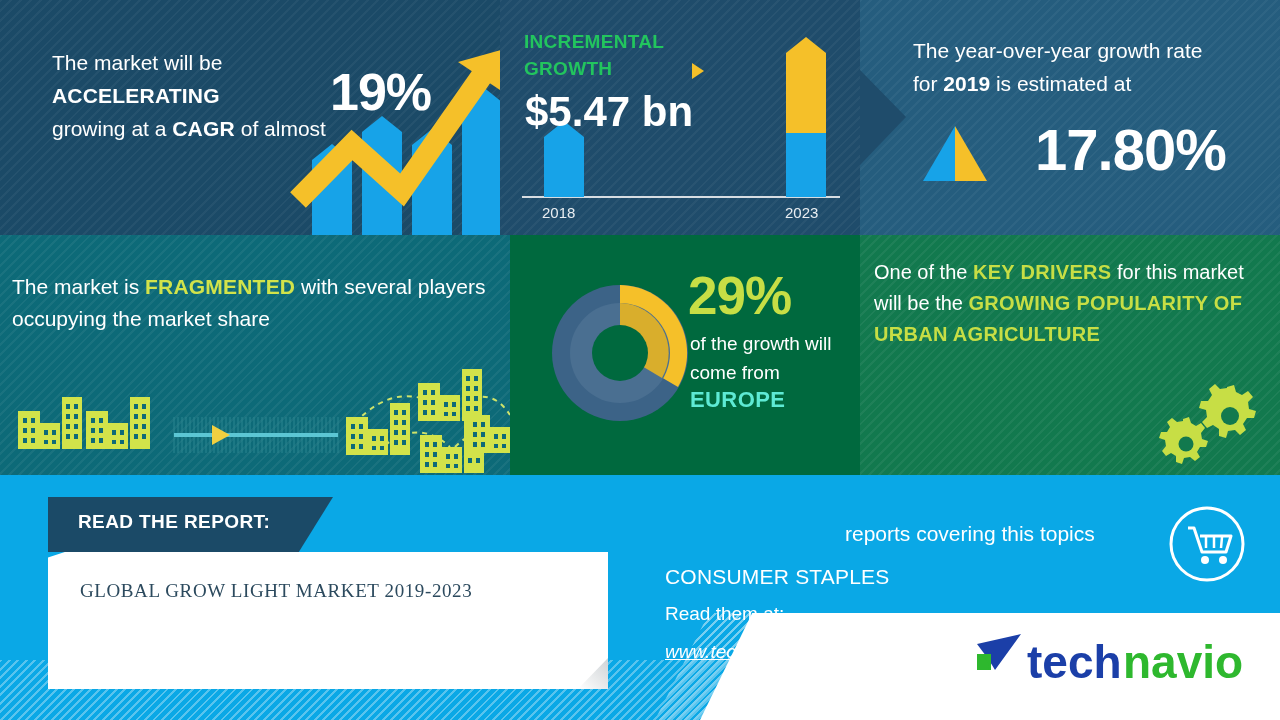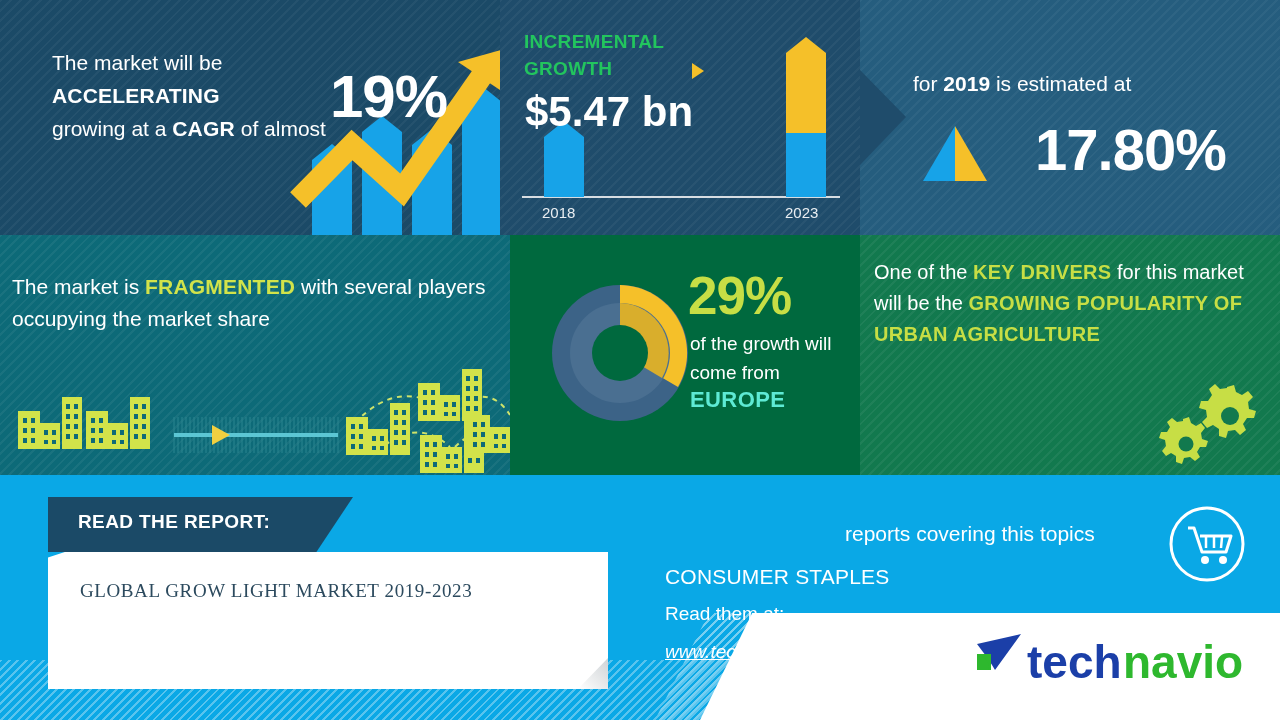--- a/index.html
+++ b/index.html
@@ -19,21 +19,21 @@
       rgba(255,255,255,0) 2px, rgba(255,255,255,0) 7px);}
 
   
   #p-cagr{left:0;top:0;width:500px;height:235px;background:#1b4a67;}
   #p-incr{left:500px;top:0;width:360px;height:235px;background:#1f4c6b;}
   #p-yoy {left:860px;top:0;width:420px;height:235px;background:#255d7e;}
 
   #cagr-text{position:absolute;left:52px;top:46px;width:330px;
     font-size:21px;line-height:33px;color:#fff;font-weight:400;}
   #cagr-text b{font-weight:bold;letter-spacing:.2px;}
-  #cagr-value{position:absolute;left:330px;top:62px;font-size:60px;
+  #cagr-value{position:absolute;left:330px;top:62px;font-size:52px;
     font-weight:bold;color:#fff;letter-spacing:-1px;}
 
   
   #cagr-graphic{position:absolute;left:290px;top:40px;width:230px;height:196px;}
 
   
   #incr-title{position:absolute;left:24px;top:28px;width:230px;text-align:left;
     font-size:19px;font-weight:bold;color:#22c55e;line-height:27px;letter-spacing:.3px;}
   #incr-tri{position:absolute;left:192px;top:63px;width:0;height:0;
     border-left:12px solid #f5c029;border-top:8px solid transparent;border-bottom:8px solid transparent;}
@@ -74,21 +74,21 @@
   #gears{position:absolute;left:1155px;top:375px;width:110px;height:95px;}
 
   
   #p-footer{left:0;top:475px;width:1280px;height:245px;background:#0aa8e6;}
   #footer-stripes{position:absolute;left:0;top:660px;width:1280px;height:60px;
     background:repeating-linear-gradient(135deg,
       rgba(255,255,255,.32) 0px, rgba(255,255,255,.32) 2px,
       rgba(255,255,255,0) 2px, rgba(255,255,255,0) 6px);}
 
   #read-tab{position:absolute;left:48px;top:497px;width:285px;height:55px;
-    background:#1b4a67;clip-path:polygon(0 0,100% 0,88% 100%,0 100%);padding-left:20px;}
+    background:#1b4a67;clip-path:polygon(0 0,100% 0,88% 100%,0 100%);}
   #read-tab span{position:absolute;left:30px;top:14px;font-size:19px;font-weight:bold;color:#fff;letter-spacing:.4px;}
   #read-card{position:absolute;left:48px;top:552px;width:560px;height:137px;background:#fff;
     clip-path:polygon(0 4%,3% 0,100% 0,100% 78%,95% 100%,0 100%);}
   #card-fold{position:absolute;left:578px;top:658px;width:30px;height:31px;
     background:linear-gradient(225deg,#cfd3d6 0%,#e9ebec 55%,#ffffff 100%);
     clip-path:polygon(100% 0,100% 100%,0 100%);}
   #report-title{position:absolute;left:80px;top:580px;font-size:19px;color:#2c4a5e;
     font-family:"Liberation Serif",serif;letter-spacing:.6px;}
 
   #reports-count{position:absolute;left:665px;top:507px;font-size:42px;font-weight:bold;color:#fff;letter-spacing:-.5px;}
@@ -156,21 +156,21 @@
     </div>
     <div id="incr-tri"></div>
     <div id="incr-value">$5.47 bn</div>
     <div class="incr-lbl" id="incr-lbl-2018">2018</div>
     <div class="incr-lbl" id="incr-lbl-2023">2023</div>
   </div>
 
   <div class="panel" id="p-yoy">
     <div class="stripes light"></div>
     <div id="yoy-text">
-      <br>
+      <span>The year-over-year growth rate</span><br>
       <span>for </span><b>2019</b><span> is estimated at</span>
     </div>
     <svg id="yoy-tri" viewBox="0 0 80 55">
       <polygon points="40,0 8,55 40,55" fill="#17a3e8"></polygon>
       <polygon points="40,0 72,55 40,55" fill="#f5c029"></polygon>
     </svg>
     <div id="yoy-value">17.80%</div>
   </div>
 
   <svg id="chevron" viewBox="0 0 48 235">

